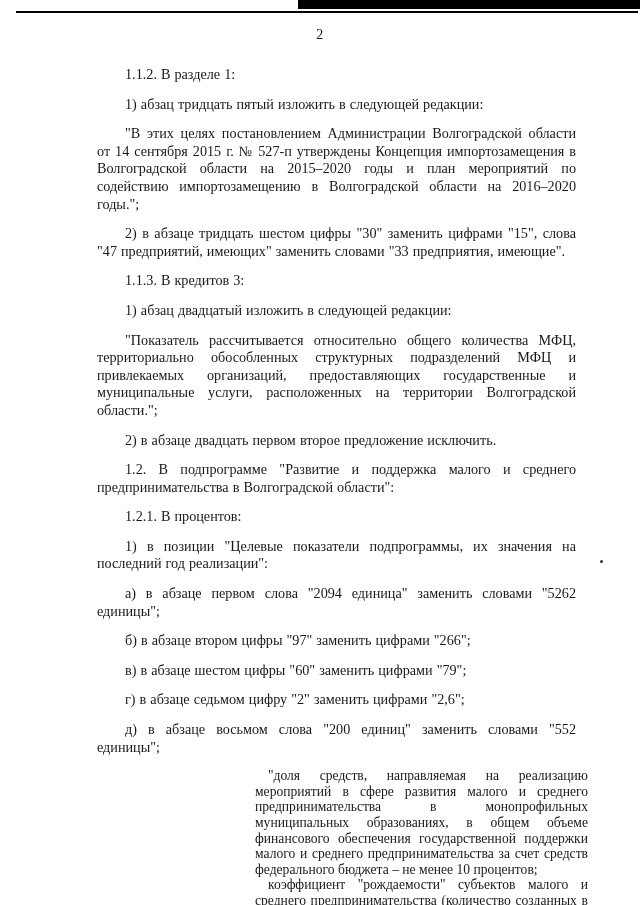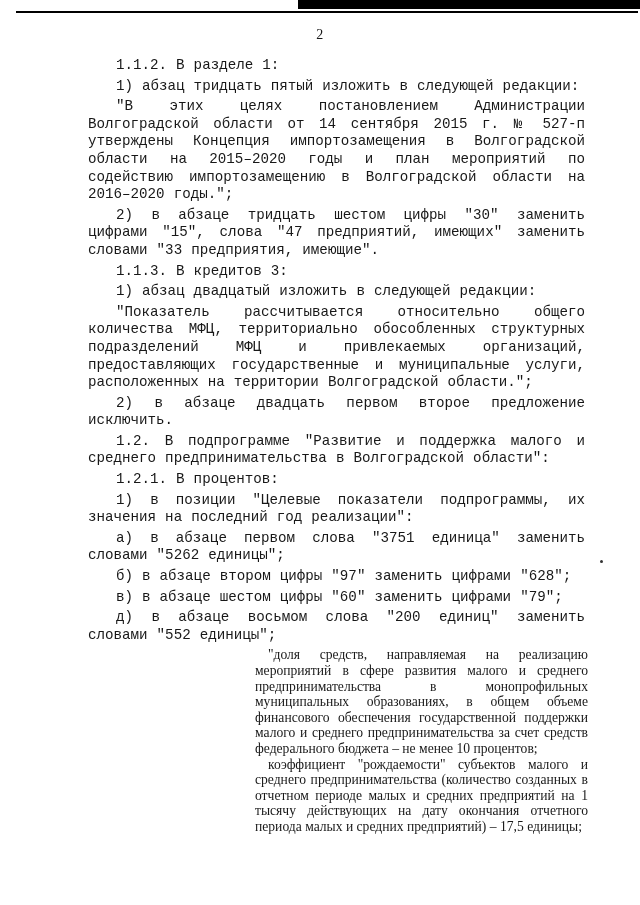--- a/index.html
+++ b/index.html
@@ -41,25 +41,24 @@
   }
   .doc-body {
     position: absolute;
     top: 54px;
     left: 85px;
     width: 503px;
     font-size: 14.2px;
     line-height: 17.6px;
   }
   .para {
-    margin: 3px;
+    margin: 12px;
     text-align: justify;
     text-indent: 28px;
     word-spacing: 0.5px;
-    font-family: Liberation Mono, monospace;
   }
   .indent-block {
     margin-left: 170px;
     width: 333px;
     font-size: 13.6px;
     line-height: 15.6px;
   }
   .block-para {
     margin: 0;
     text-align: justify;
@@ -82,23 +81,24 @@
     <p class="para">1) абзац тридцать пятый изложить в следующей редакции:</p>
     <p class="para">"В этих целях постановлением Администрации Волгоградской области от 14 сентября 2015 г. № 527-п утверждены Концепция импортозамещения в Волгоградской области на 2015–2020 годы и план мероприятий по содействию импортозамещению в Волгоградской области на 2016–2020 годы.";</p>
     <p class="para">2) в абзаце тридцать шестом цифры "30" заменить цифрами "15", слова "47 предприятий, имеющих" заменить словами "33 предприятия, имеющие".</p>
     <p class="para">1.1.3. В кредитов 3:</p>
     <p class="para">1) абзац двадцатый изложить в следующей редакции:</p>
     <p class="para">"Показатель рассчитывается относительно общего количества МФЦ, территориально обособленных структурных подразделений МФЦ и привлекаемых организаций, предоставляющих государственные и муниципальные услуги, расположенных на территории Волгоградской области.";</p>
     <p class="para">2) в абзаце двадцать первом второе предложение исключить.</p>
     <p class="para">1.2. В подпрограмме "Развитие и поддержка малого и среднего предпринимательства в Волгоградской области":</p>
     <p class="para">1.2.1. В процентов:</p>
     <p class="para">1) в позиции "Целевые показатели подпрограммы, их значения на последний год реализации":</p>
-    <p class="para">а) в абзаце первом слова "3751 единица" заменить словами "5262 единицы";</p>
-    <p class="para">б) в абзаце втором цифры "97" заменить цифрами "628";</p>
+    <p class="para">а) в абзаце первом слова "2094 единица" заменить словами "5262 единицы";</p>
+    <p class="para">б) в абзаце втором цифры "97" заменить цифрами "266";</p>
     <p class="para">в) в абзаце шестом цифры "60" заменить цифрами "79";</p>
+    <p class="para">г) в абзаце седьмом цифру "2" заменить цифрами "2,6";</p>
     <p class="para">д) в абзаце восьмом слова "200 единиц" заменить словами "552 единицы";</p>
 
     <div class="indent-block">
       <p class="block-para">"доля средств, направляемая на реализацию мероприятий в сфере развития малого и среднего предпринимательства в монопрофильных муниципальных образованиях, в общем объеме финансового обеспечения государственной поддержки малого и среднего предпринимательства за счет средств федерального бюджета – не менее 10 процентов;</p>
       <p class="block-para">коэффициент "рождаемости" субъектов малого и среднего предпринимательства (количество созданных в отчетном периоде малых и средних предприятий на 1 тысячу действующих на дату окончания отчетного периода малых и средних предприятий) – 17,5 единицы;</p>
     </div>
   </div>
 
 </div>
 

